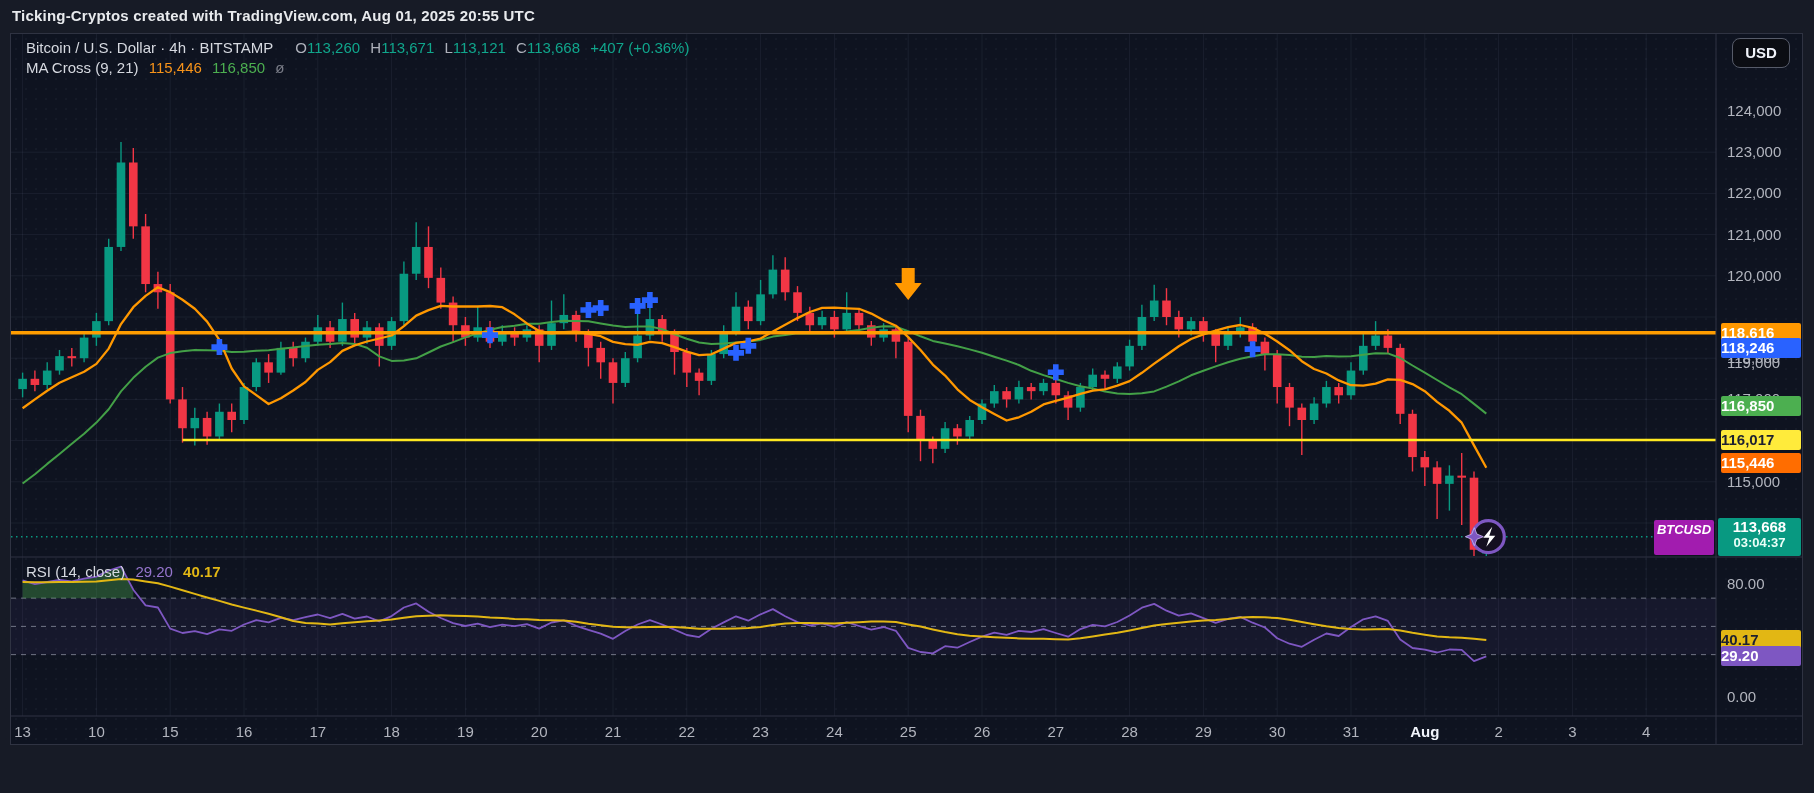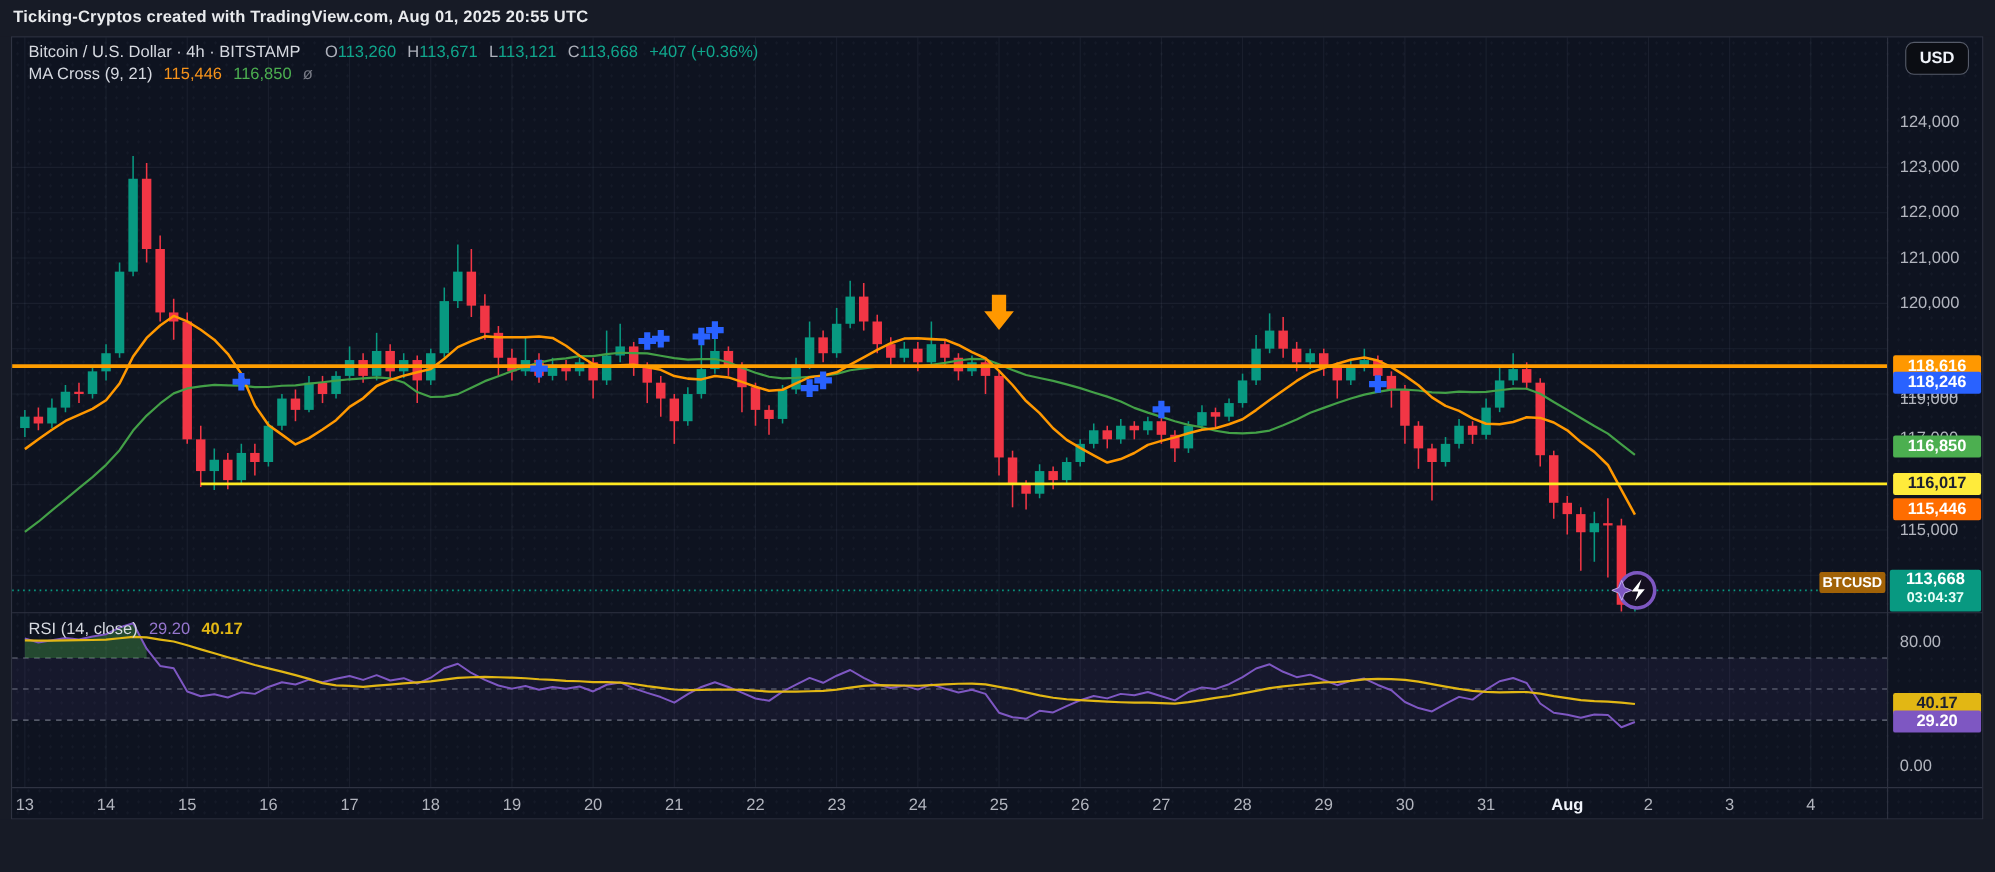--- a/index.html
+++ b/index.html
@@ -25,23 +25,23 @@
   .gap { display:inline-block; width:14px; }
   
   #usdbtn { left:1732px; top:38px; width:58px; height:30px; background:#0b0d13;
     border:1.5px solid #565b69; border-radius:8px; color:#f0f3fa; font-weight:700;
     font-size:15px; text-align:center; line-height:27px; cursor:pointer; }
   
   .pxlabel { position:absolute; left:1727px; color:#b2b5be; font-size:15px; }
   .tlabel { position:absolute; color:#b2b5be; font-size:15px; transform:translateX(-50%); top:723px; }
   .tlabel.em { color:#f0f3fa; font-weight:700; }
   .badge { position:absolute; left:1721px; width:80px; height:20px; border-radius:2px;
-    font-size:15px; font-weight:700; text-align:center; line-height:20px; }
-  #symbadge { position:absolute; left:1654px; top:520px; width:60px; height:19px; background:#a16207;
-    color:#fff; font-size:13px; font-weight:700; text-align:center; line-height:19px; border-radius:2px; }
+    font-size:15px; font-weight:700; text-align:left; line-height:20px; }
+  #symbadge { position:absolute; left:1654px; top:520px; width:60px; height:35px; background:#a21caf;
+    color:#fff; font-size:13px; font-weight:700; text-align:center; line-height:19px; border-radius:2px;font-style:italic; }
   #pricebadge { position:absolute; left:1718px; top:518px; width:83px; height:38px; background:#089981;
     color:#fff; border-radius:2px; text-align:center; font-size:15px; font-weight:700; }
   #pricebadge .cd { font-weight:600; font-size:13px; color:#eafff8; }
   
   #footer { left:0; top:745px; width:1814px; height:48px; background:#171b26; }
 </style>
 </head>
 <body>
 
 <div class="abs" id="topbar">
@@ -411,21 +411,21 @@
     <div class="pxlabel" style="top: 308px; margin-top: 46px;">119,000</div>
     <div class="pxlabel" style="top: 349.2px;">118,000</div>
     <div class="pxlabel" style="top: 390.4px;">117,000</div>
     <div class="pxlabel" style="top: 431.6px;">116,000</div>
     <div class="pxlabel" style="top: 472.8px;">115,000</div>
     <div class="pxlabel" style="top: 575px;">80.00</div>
     <div class="pxlabel" style="top: 688px;">0.00</div>
   </div>
 <div id="time-axis-labels">
     <div class="tlabel" style="left: 22.6px;">13</div>
-    <div class="tlabel" style="left: 96.4px;">14</div>
+    <div class="tlabel" style="left: 96.4px;">10</div>
     <div class="tlabel" style="left: 170.2px;">15</div>
     <div class="tlabel" style="left: 244px;">16</div>
     <div class="tlabel" style="left: 317.8px;">17</div>
     <div class="tlabel" style="left: 391.6px;">18</div>
     <div class="tlabel" style="left: 465.4px;">19</div>
     <div class="tlabel" style="left: 539.2px;">20</div>
     <div class="tlabel" style="left: 613px;">21</div>
     <div class="tlabel" style="left: 686.8px;">22</div>
     <div class="tlabel" style="left: 760.6px;">23</div>
     <div class="tlabel" style="left: 834.4px; text-align: right;">24</div>

